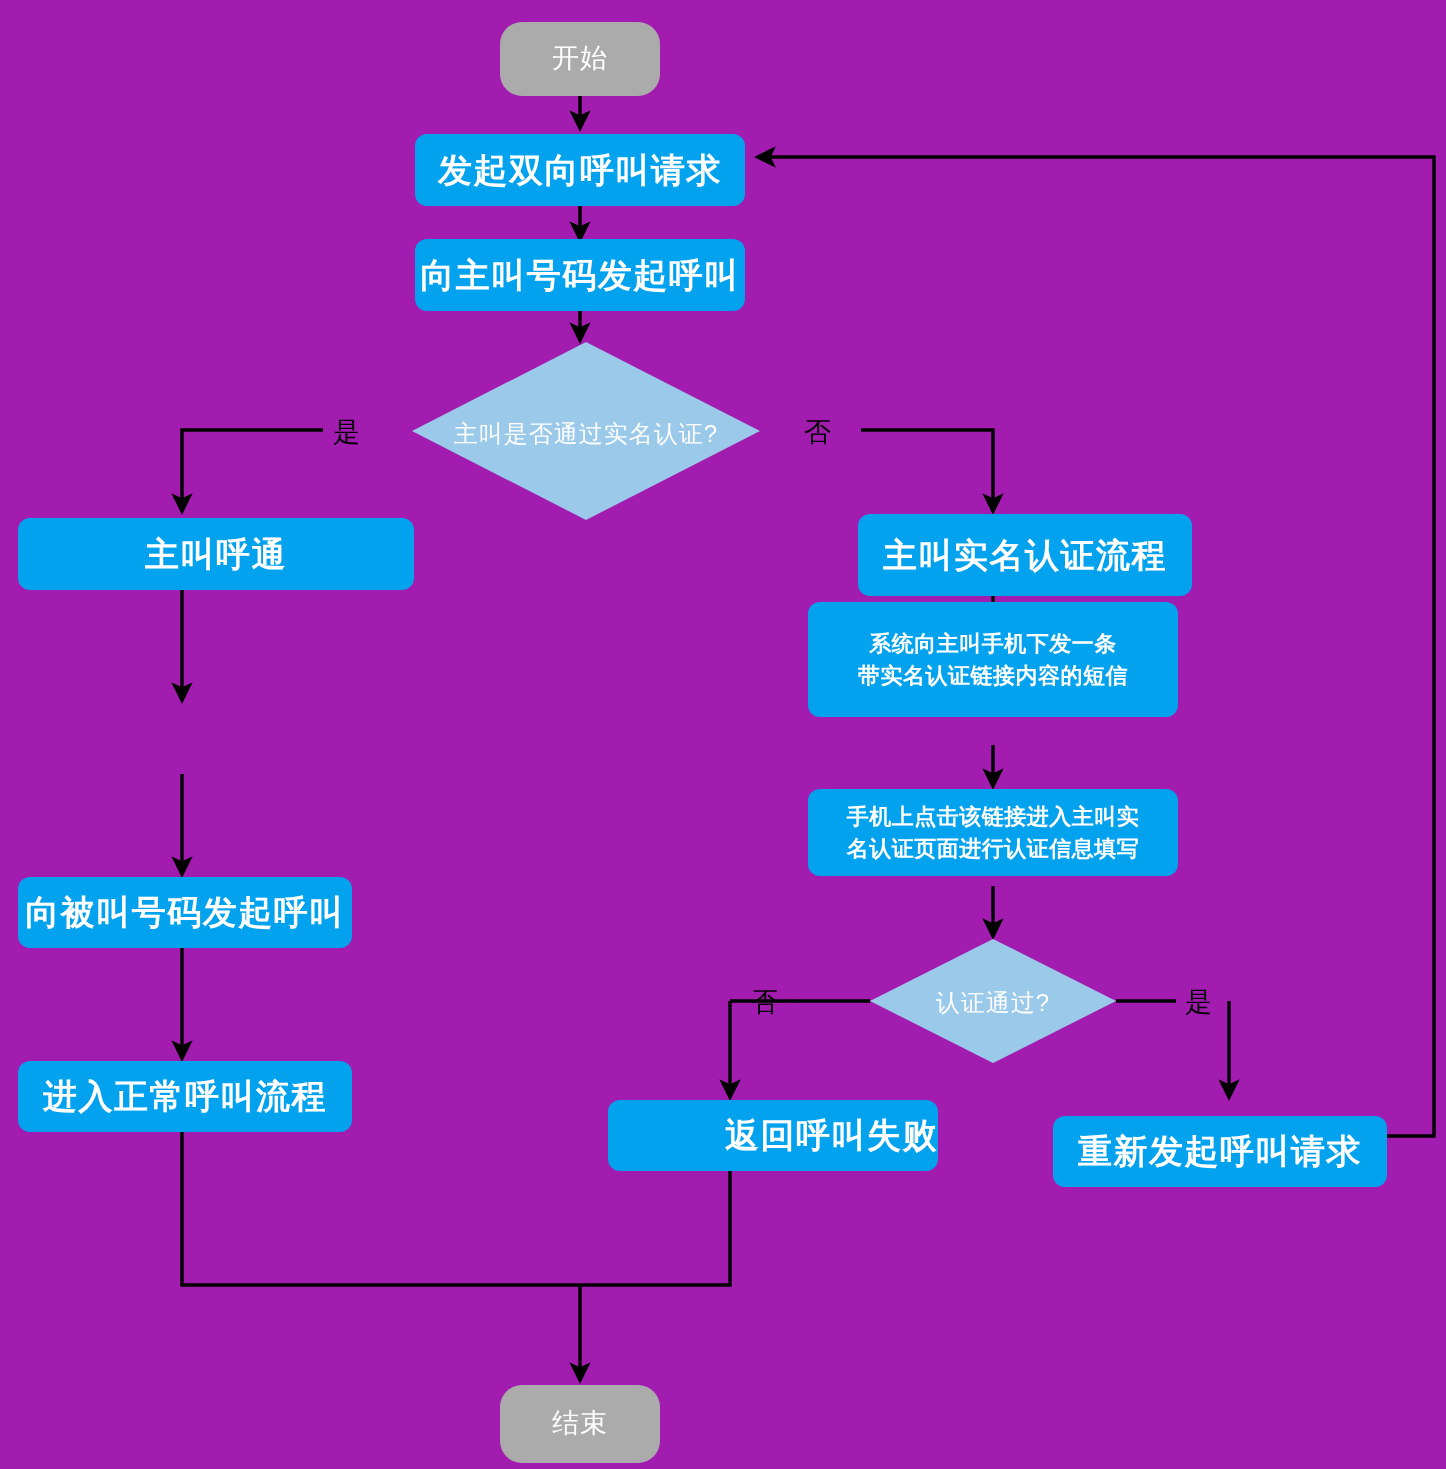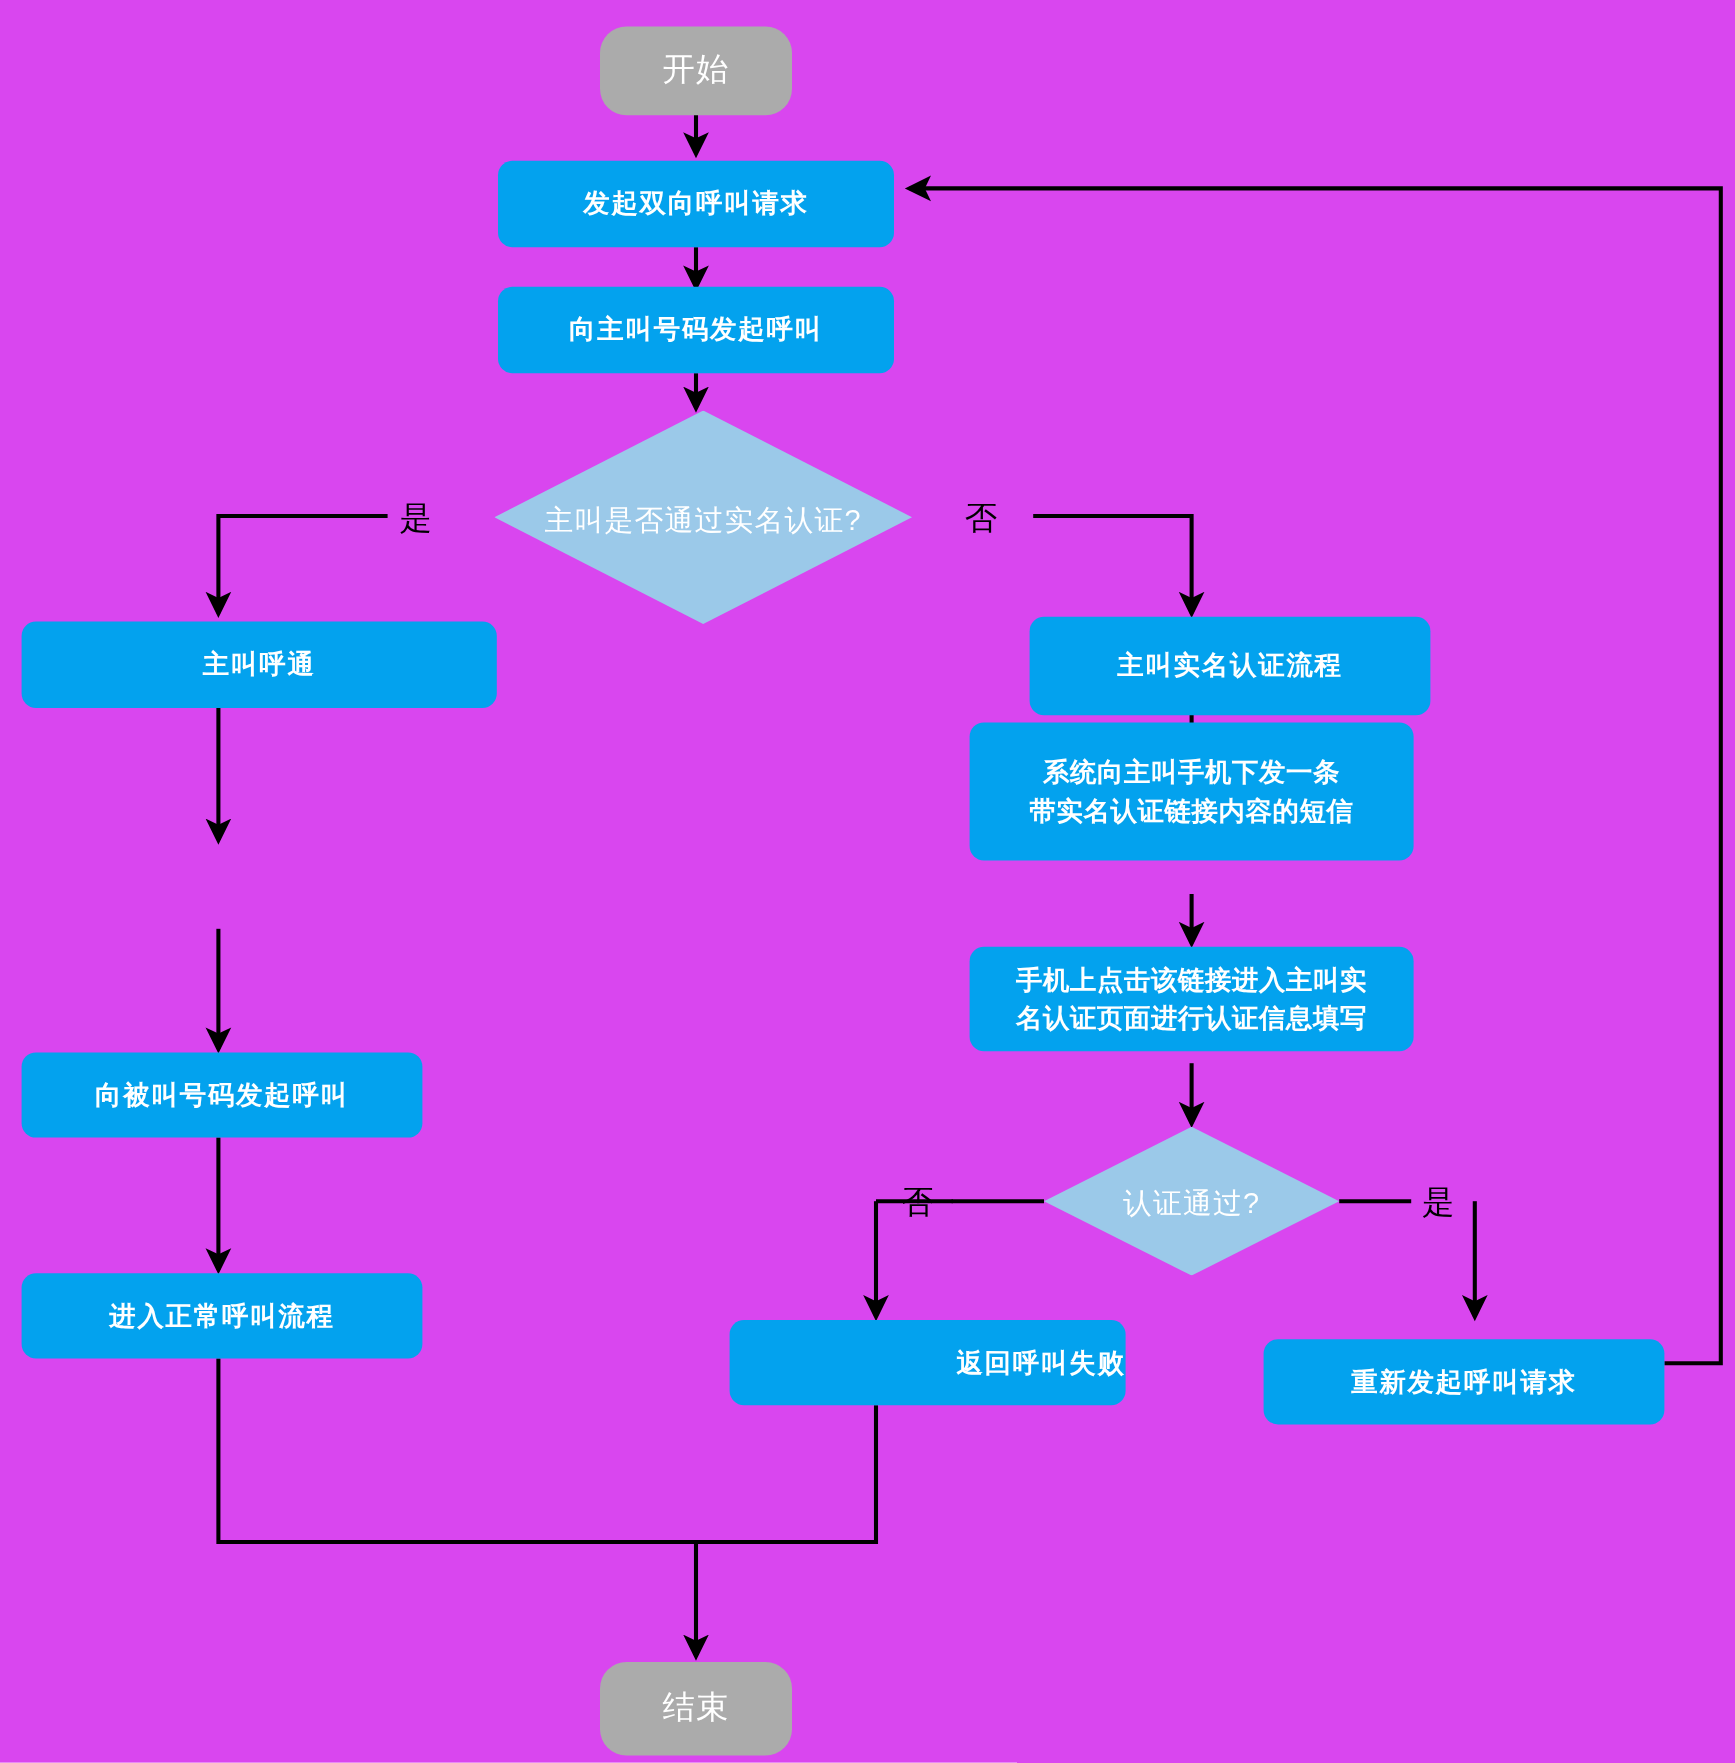--- a/index.html
+++ b/index.html
@@ -7,21 +7,21 @@
     padding: 0;
     background: #ffffff;
   }
   body {
     font-family: "Liberation Sans", "DejaVu Sans", sans-serif;
   }
   #stage {
     position: relative;
     width: 1446px;
     height: 1469px;
-    background: #d946ef;
+    background: #a21caf;
     overflow: hidden;
   }
   #connectors {
     position: absolute;
     left: 0;
     top: 0;
     width: 1446px;
     height: 1469px;
     pointer-events: none;
   }
@@ -40,21 +40,21 @@
   .node.terminal {
     background: #ababab;
     border-radius: 22px;
     font-size: 27px;
     font-weight: normal;
     letter-spacing: 1px;
   }
   .node.process {
     background: #03a2ee;
     border-radius: 12px;
-    font-size: 22px;
+    font-size: 34px;
     letter-spacing: 1.5px;
   }
   .node.process.small {
     font-size: 22px;
     letter-spacing: 0.5px;
     line-height: 1.42;
   }
   .diamond {
     position: absolute;
   }

